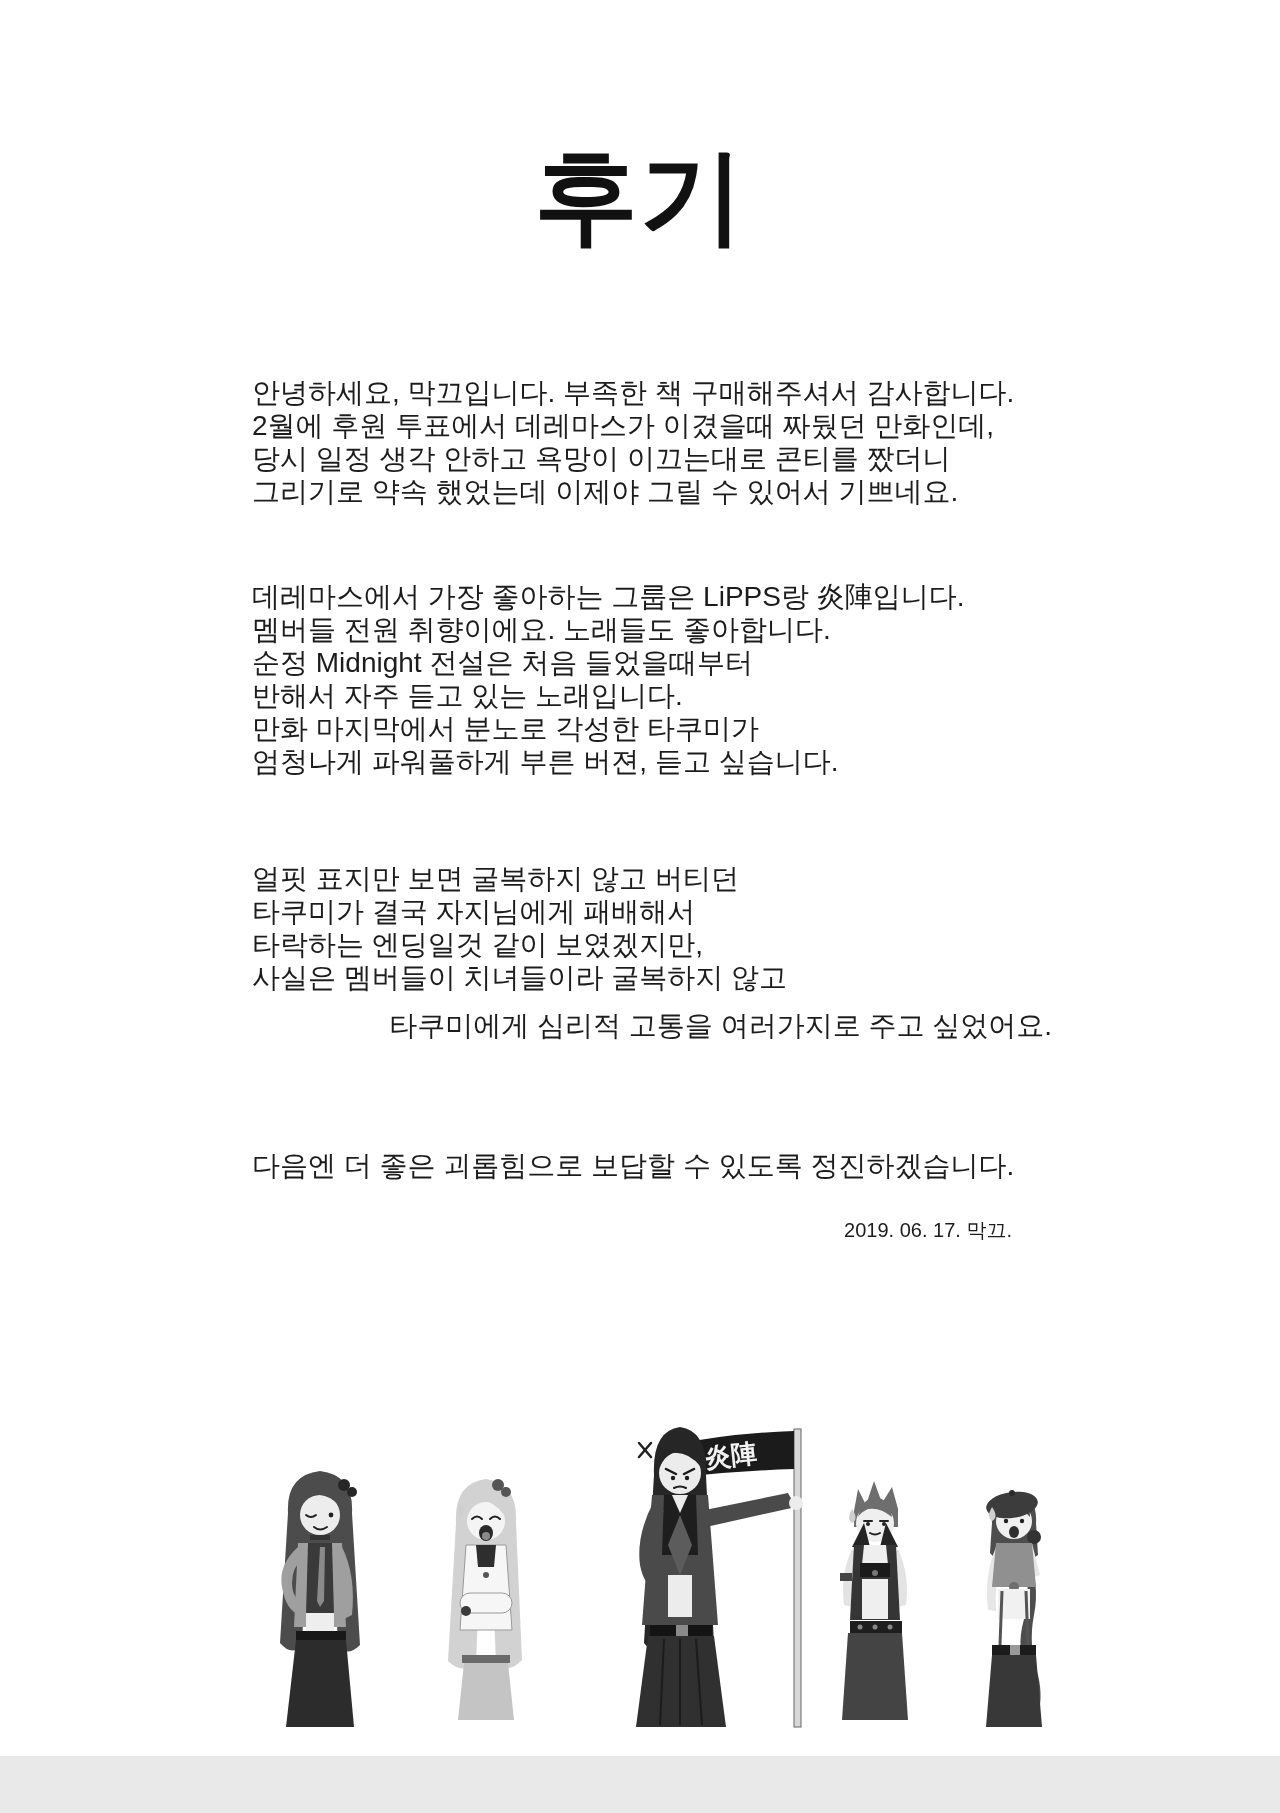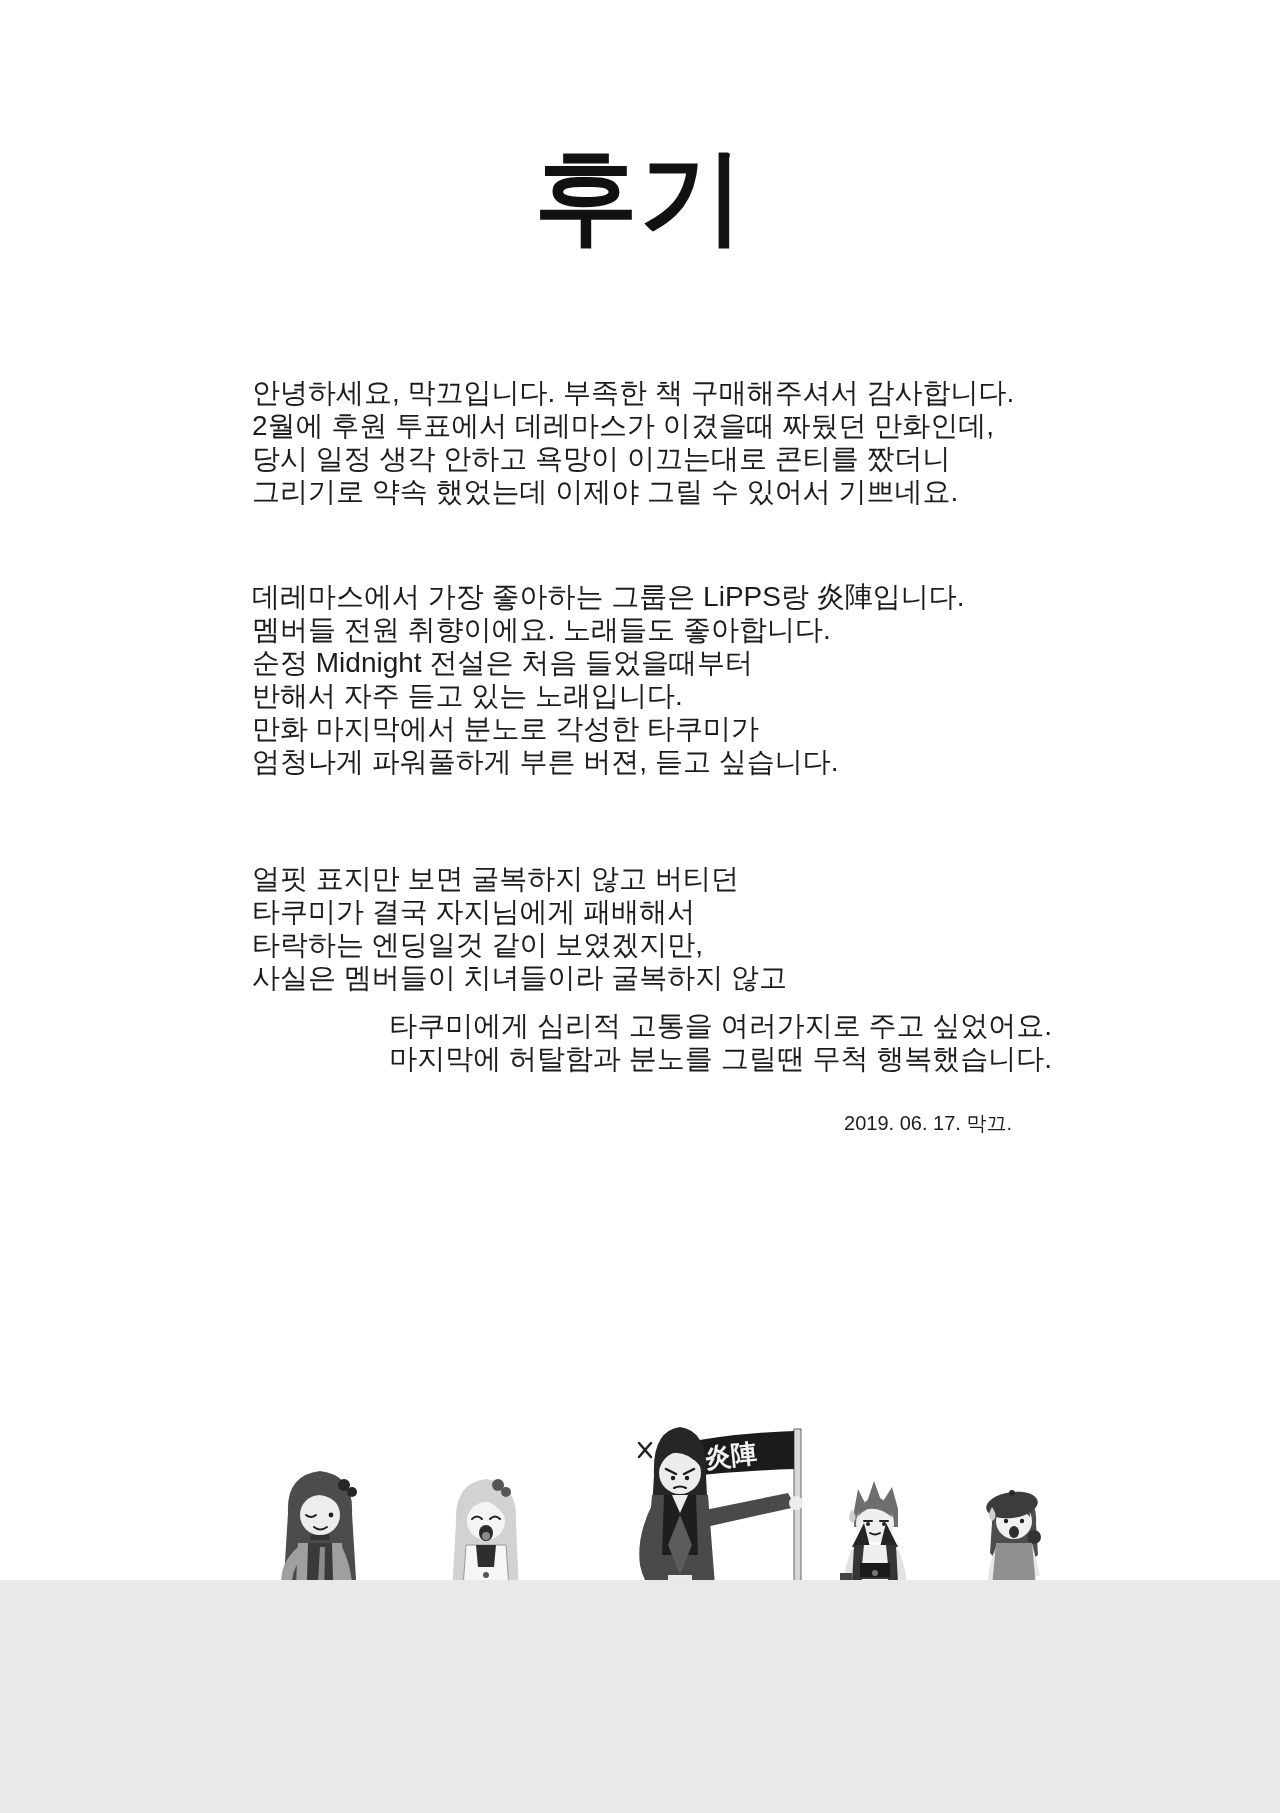--- a/index.html
+++ b/index.html
@@ -1,18 +1,18 @@
 <!DOCTYPE html>
 <html><head>
 <meta charset="utf-8">
 <style>
   html,body{margin:0;padding:0;background:#e9e9e9;}
   .page{
     position:relative;
-    width:1280px;height:1580px;
+    width:1280px;height:1756px;
     margin:0 auto;
     background:#ffffff;
     font-family:"Liberation Sans","DejaVu Sans",sans-serif;
     color:#1c1c1c;
     overflow:hidden;
   }
   .title{
     position:absolute;top:128px;left:0;width:100%;
     margin:0;text-align:center;
     font-size:104px;font-weight:800;letter-spacing:2px;
@@ -63,21 +63,23 @@
       <span class="line">엄청나게 파워풀하게 부른 버젼, 듣고 싶습니다.</span>
     </p>
     <p class="para p4">
       <span class="line">얼핏 표지만 보면 굴복하지 않고 버티던</span>
       <span class="line">타쿠미가 결국 자지님에게 패배해서</span>
       <span class="line">타락하는 엔딩일것 같이 보였겠지만,</span>
       <span class="line">사실은 멤버들이 치녀들이라 굴복하지 않고</span>
     </p>
     <p class="para p5">
       <span class="line">타쿠미에게 심리적 고통을 여러가지로 주고 싶었어요.</span>
-      <span class="line">마지막에 허탈함과 분노를 그릴땐 무척 행복했습니다.</span>
+    </p>
+    <p class="para p6">
+      <span class="line">다음엔 더 좋은 괴롭힘으로 보답할 수 있도록 정진하겠습니다.</span>
     </p>
     <p class="signature">2019. 06. 17. 막끄.</p>
   </section>
 
   <div class="illustration">
     <svg viewBox="0 0 830 320" xmlns="http://www.w3.org/2000/svg">
 
       <g>
         <rect x="554" y="14" width="7" height="298" fill="#d8d8d8" stroke="#666" stroke-width="1"></rect>
         <path d="M 554,16 Q 490,18 432,30 L 440,62 Q 495,56 554,54 Z" fill="#1b1b1b"></path>

